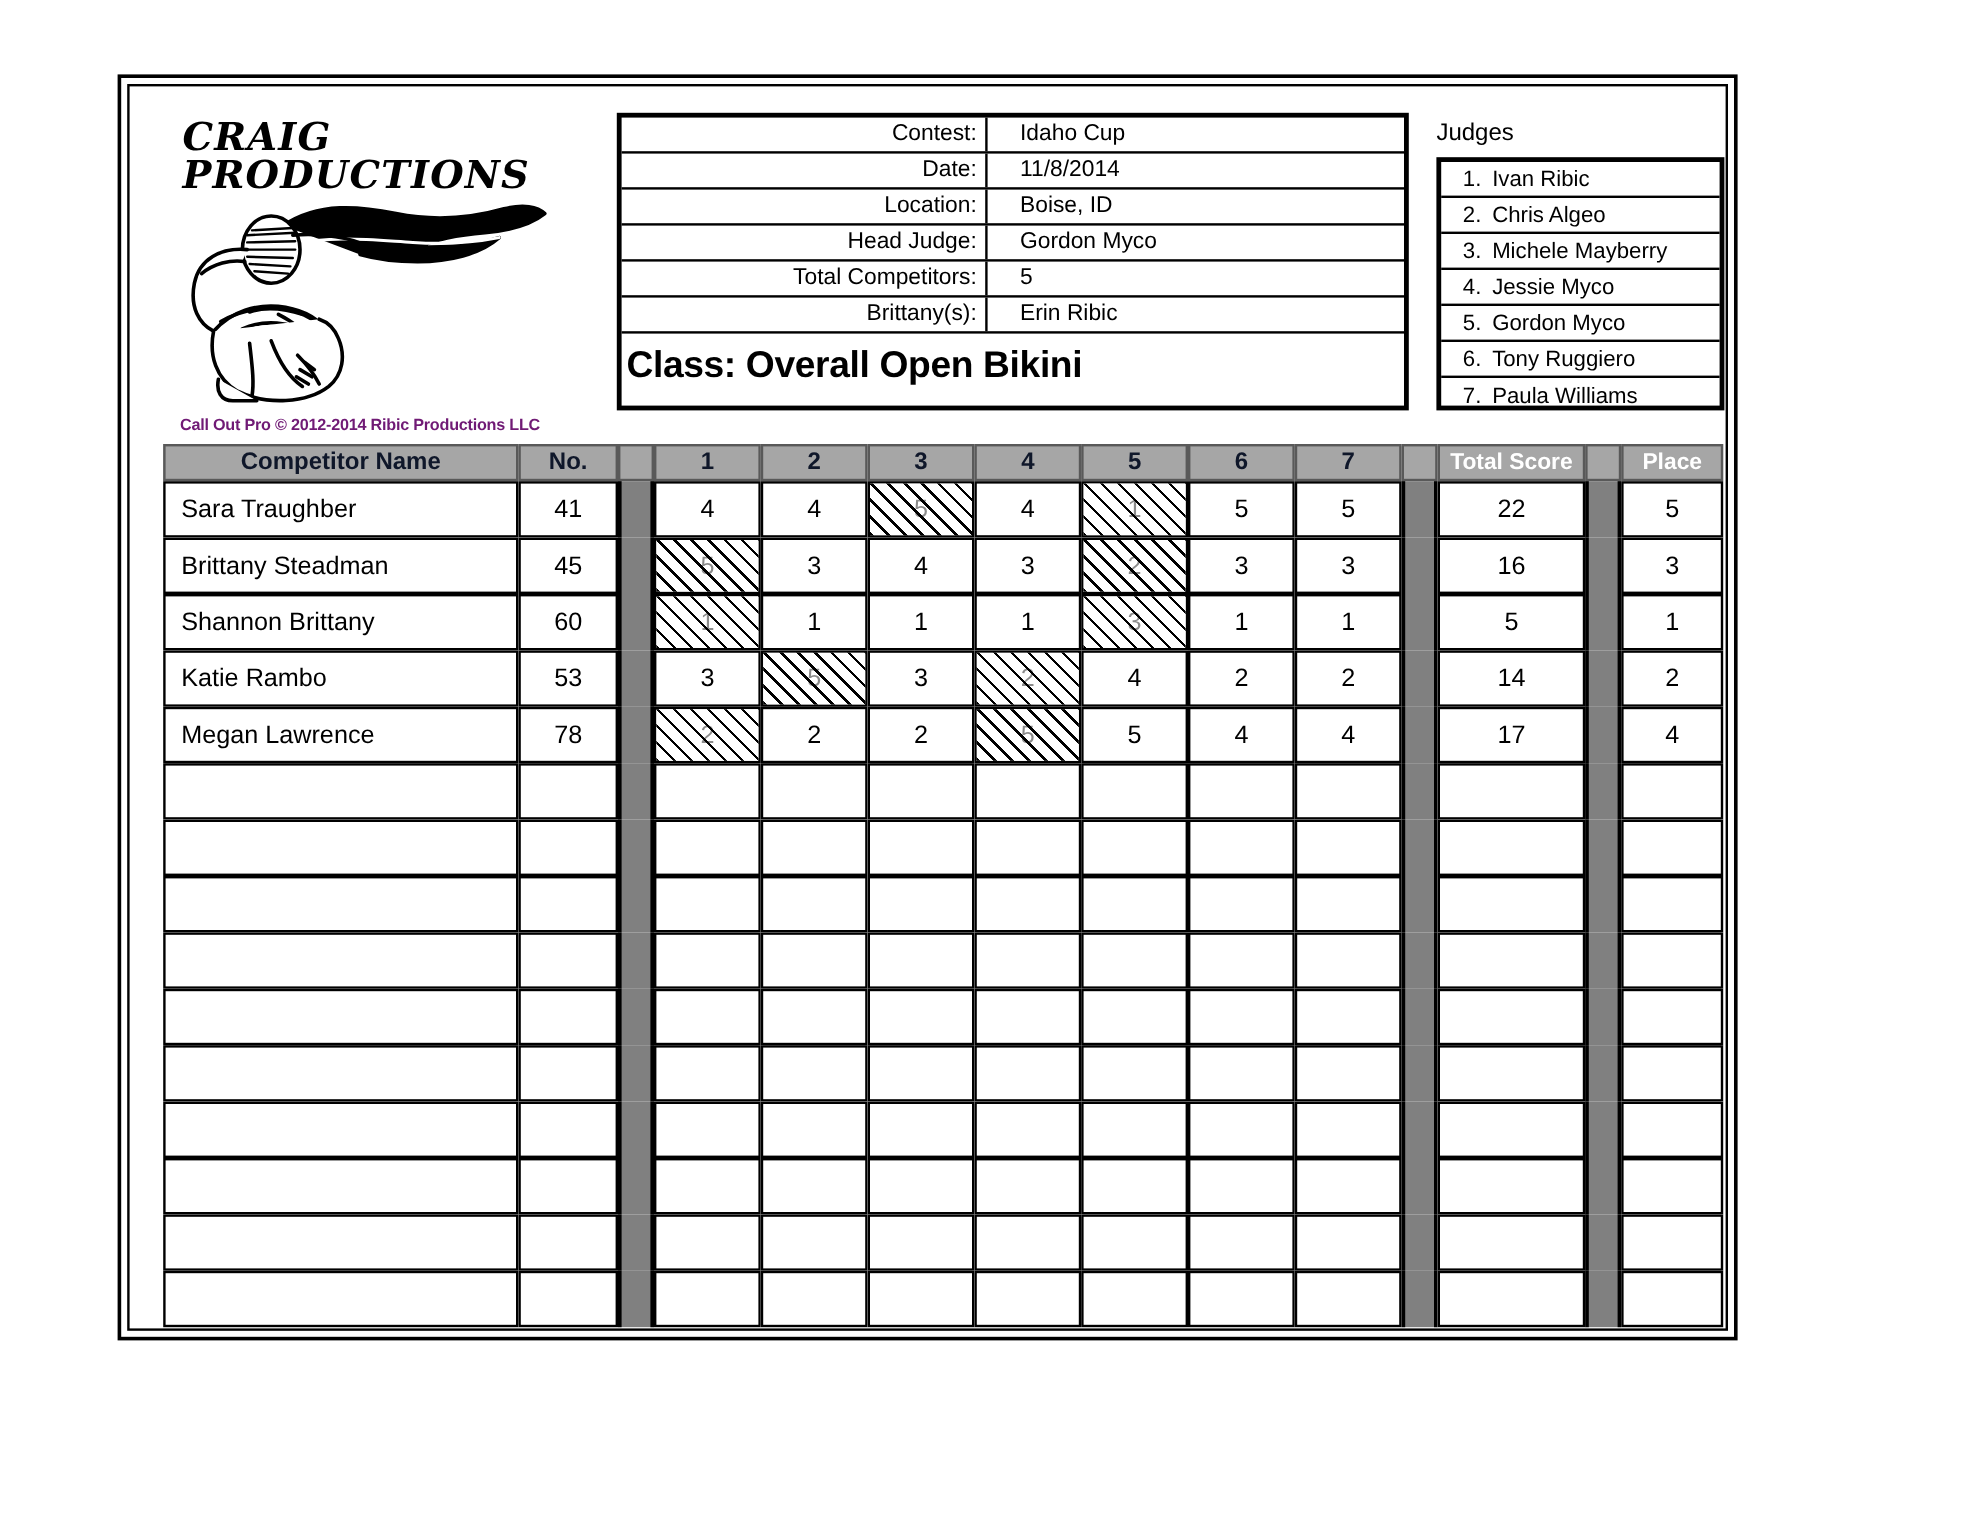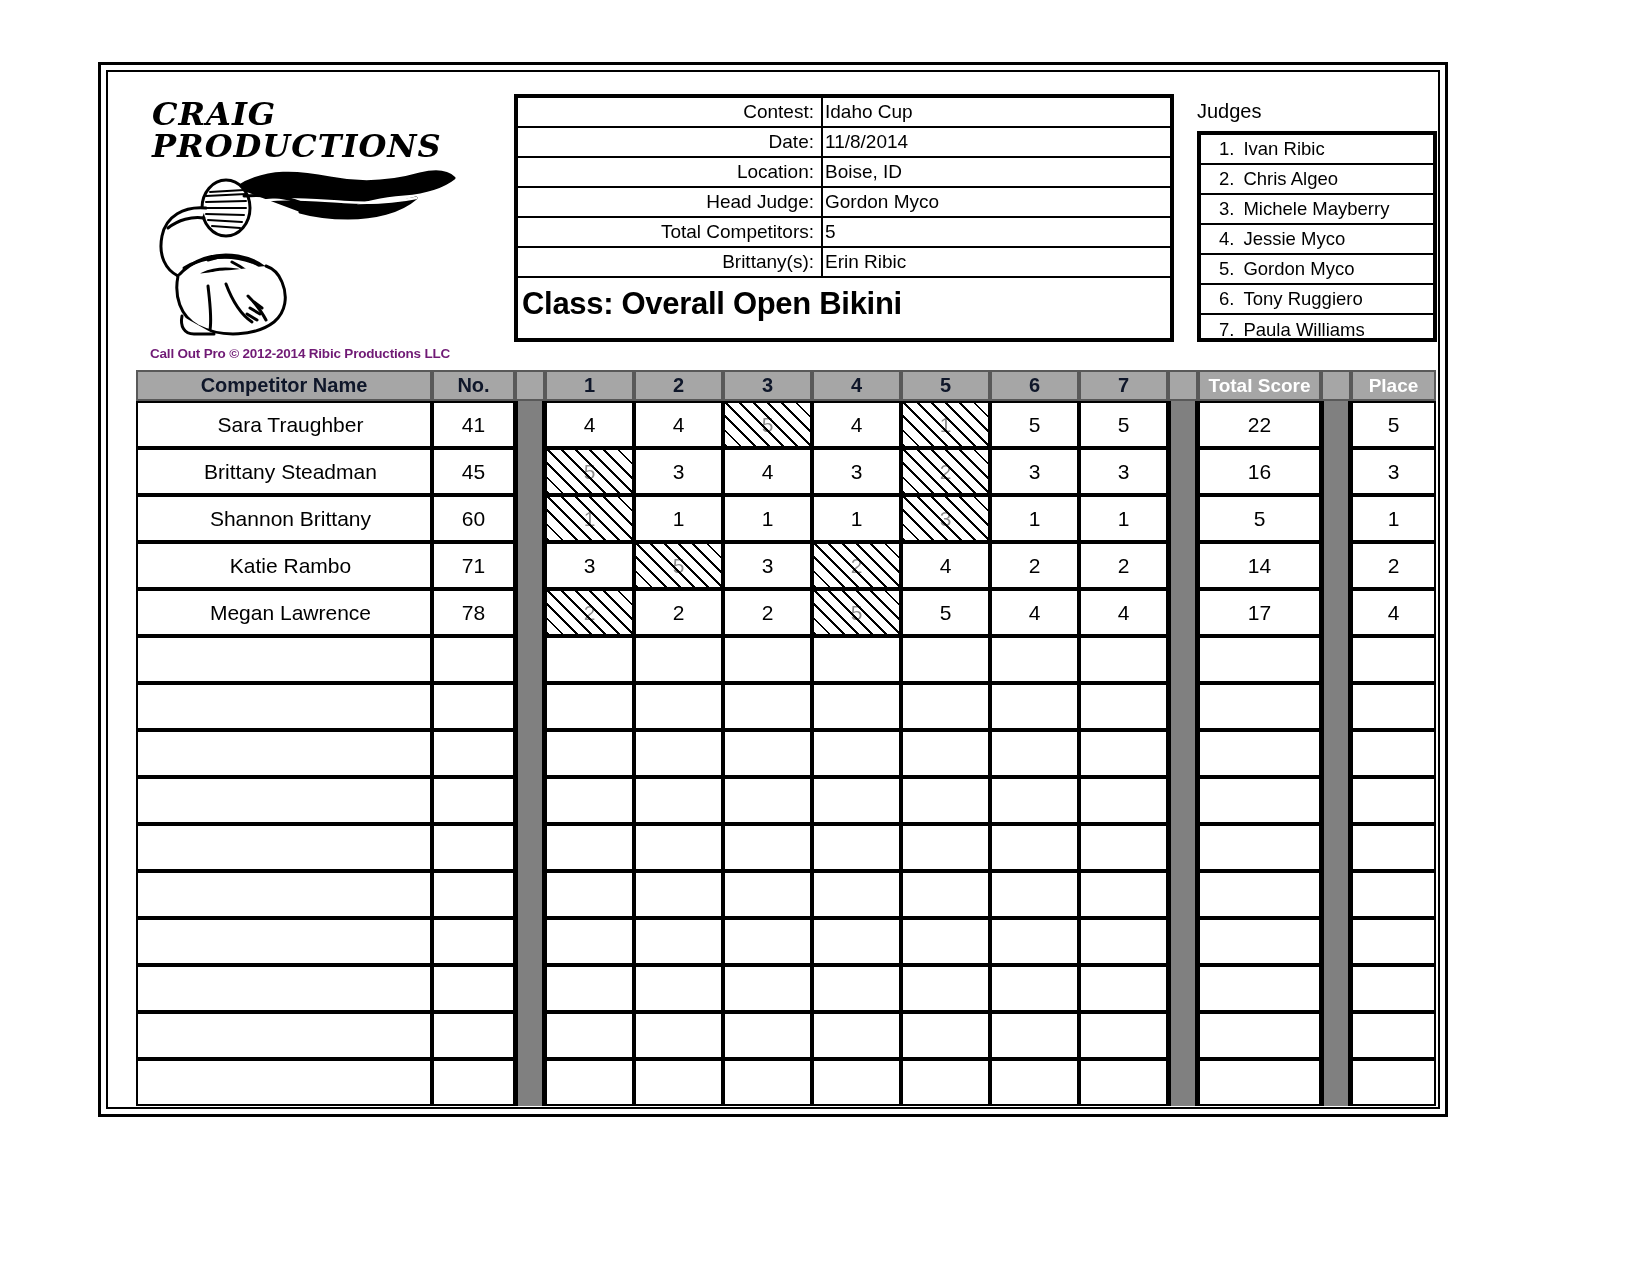--- a/index.html
+++ b/index.html
@@ -103,21 +103,21 @@
     color: #000;
     border-right: 2px solid #000;
     display: flex;
     align-items: center;
     justify-content: flex-end;
     overflow: hidden;
     white-space: nowrap;
   }
   .info-value {
     flex: 1;
-    padding-left: 2px;
+    padding-left: 27px;
     box-sizing: border-box;
     font-size: 19px;
     color: #000;
     display: flex;
     align-items: center;
     white-space: nowrap;
     overflow: hidden;
   }
   #class-row {
     height: 52px;
@@ -241,21 +241,21 @@
   }
   .cellwrap {
     position: relative;
     width: 100%;
     height: 100%;
     display: flex;
     align-items: center;
     justify-content: center;
   }
   .cellwrap.left {
-    justify-content: center;
+    justify-content: flex-start;
     padding-left: 13px;
     box-sizing: border-box;
   }
 </style>
 </head>
 <body>
 
 <div id="page">
 
   <div id="sheet-border-outer"></div>
@@ -598,21 +598,21 @@
           </td>
         </tr>
         <tr>
           <td class="cell cell-name">
             <div class="cellwrap left">
               <span>Katie Rambo</span>
             </div>
           </td>
           <td class="cell">
             <div class="cellwrap">
-              <span>71</span>
+              <span>53</span>
             </div>
           </td>
           <td class="spacer"></td>
           <td class="cell">
             <div class="cellwrap">
               <span>3</span>
             </div>
           </td>
           <td class="cell hatch">
             <div class="hatch-fill"></div>

